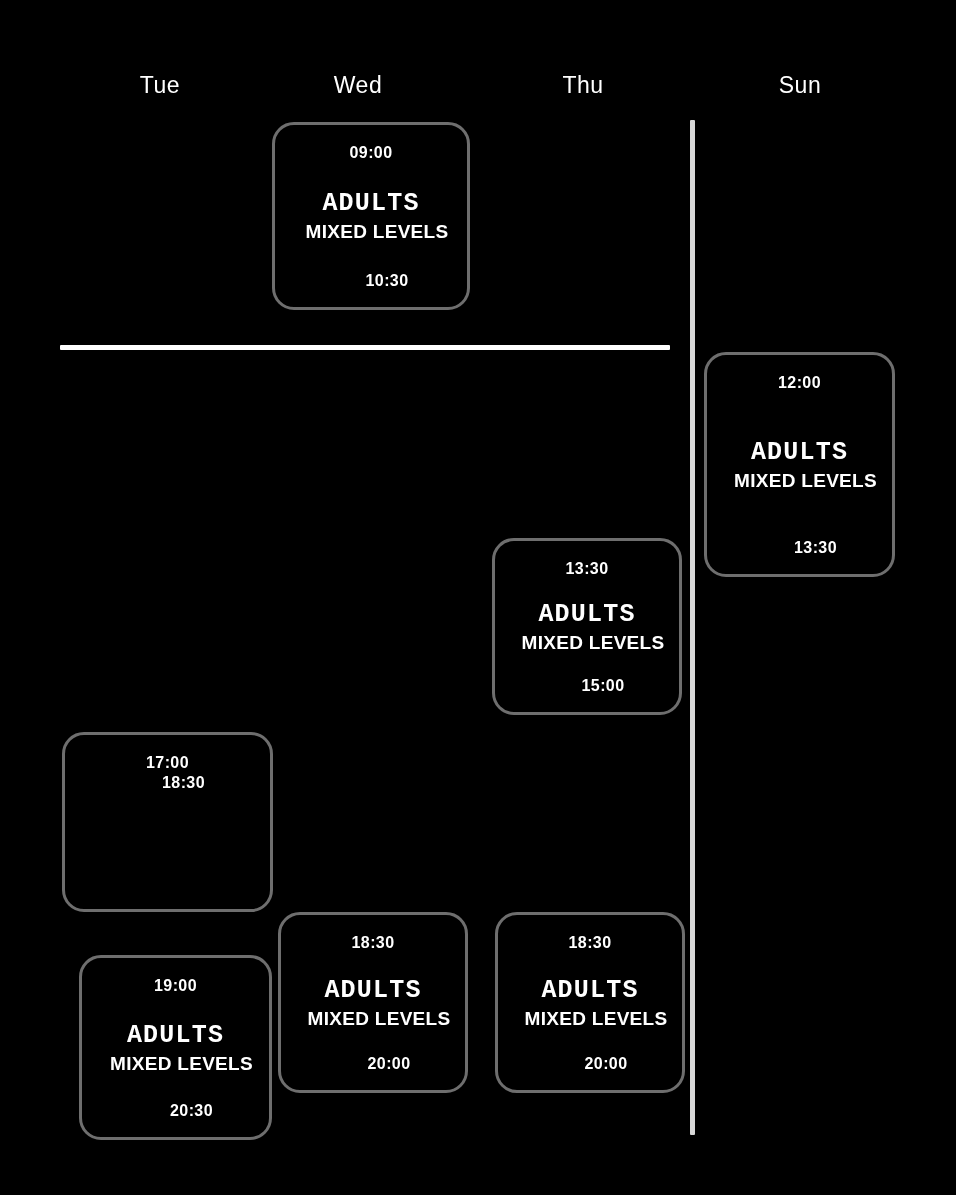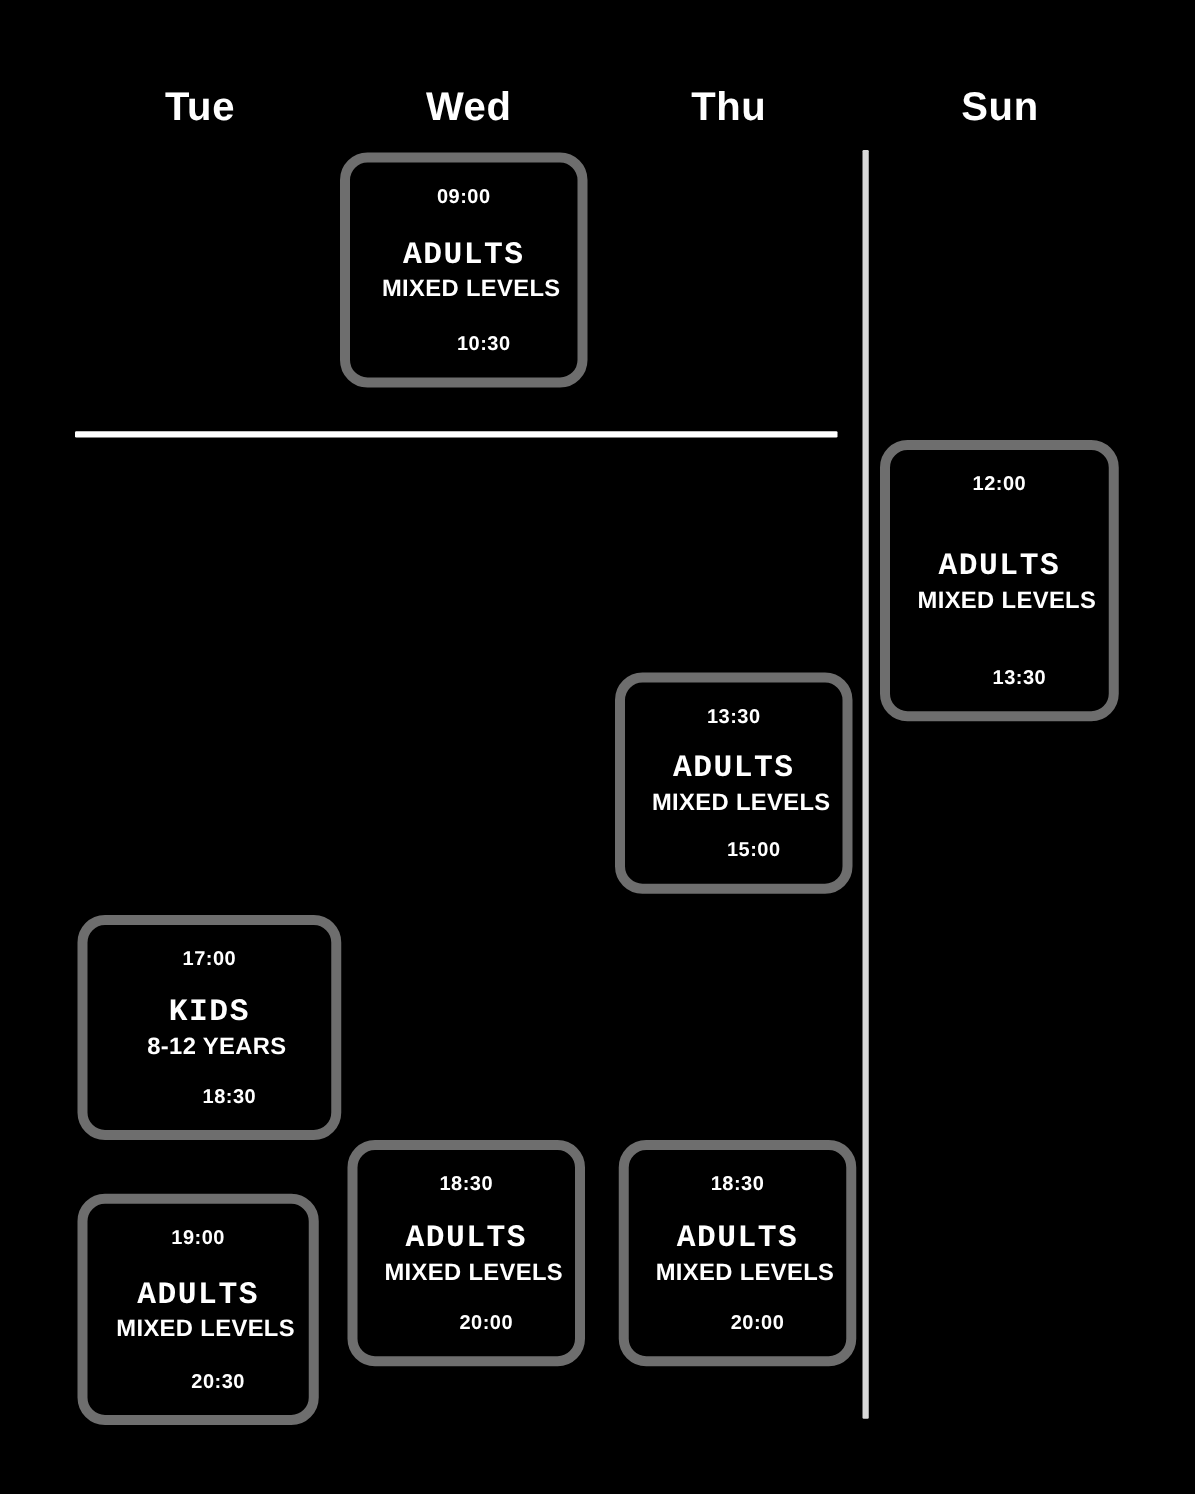--- a/index.html
+++ b/index.html
@@ -20,22 +20,22 @@
     overflow: hidden;
   }
 
   
   .day-header {
     position: absolute;
     top: 68px;
     width: 160px;
     text-align: center;
     color: #ffffff;
-    font-size: 32px;
-    font-weight: bold;
+    font-size: 23px;
+    font-weight: normal;
     letter-spacing: 0.5px;
     line-height: 34px;
     white-space: nowrap;
   }
 
   
   .rule-h {
     position: absolute;
     background: #ffffff;
     height: 5px;
@@ -46,21 +46,21 @@
     background: #d8d8d8;
     width: 5px;
     border-radius: 1px;
   }
 
   
   .session-card {
     position: absolute;
     box-sizing: border-box;
     background: #000000;
-    border: 8px solid #4d7c0f;
+    border: 3px solid #4d7c0f;
     border-radius: 22px;
     display: flex;
     flex-direction: column;
     align-items: center;
     color: #ffffff;
     overflow: hidden;
   }
   .card-time {
     width: 100%;
     text-align: center;
@@ -104,21 +104,21 @@
     padding-left: 12px;
   }
 </style>
 </head>
 <body>
 
 <div id="stage">
 
   <div id="day-headers">
       <div class="day-header" style="left: 80px;">Tue</div>
-      <div class="day-header" style="left: 295px;">Wed</div>
+      <div class="day-header" style="left: 278px;">Wed</div>
       <div class="day-header" style="left: 503px;">Thu</div>
       <div class="day-header" style="left: 720px;">Sun</div>
     </div>
 
   <div class="rule-h" id="rule-horizontal" style="left: 60px; top: 345px; width: 610px;"></div>
   <div class="rule-v" id="rule-vertical" style="left: 690px; top: 120px; height: 1015px;"></div>
 
   <div id="session-cards">
       <div class="session-card" style="left: 272px; top: 122px; width: 198px; height: 188px; border-color: rgb(110, 110, 110);">
         <div class="card-time start">09:00</div>
@@ -139,27 +139,23 @@
       <div class="session-card" style="left: 492px; top: 538px; width: 190px; height: 177px; border-color: rgb(110, 110, 110);">
         <div class="card-time start">13:30</div>
         <div class="card-body">
           <div class="card-title">ADULTS</div>
           <div class="card-subtitle">MIXED LEVELS</div>
         </div>
         <div class="card-time end">15:00</div>
       </div>
       <div class="session-card" style="left: 62px; top: 732px; width: 211px; height: 180px; border-color: rgb(110, 110, 110);">
         <div class="card-time start">17:00</div>
-        <div class="card-body">
-          <div class="card-title">KIDS</div>
-          <div class="card-subtitle">8-12 YEARS</div>
-        </div>
         <div class="card-time end">18:30</div>
       </div>
-      <div class="session-card" style="left: 62px; top: 955px; width: 193px; height: 185px; border-color: rgb(110, 110, 110); justify-content: space-between;">
+      <div class="session-card" style="left: 79px; top: 955px; width: 193px; height: 185px; border-color: rgb(110, 110, 110); justify-content: space-between;">
         <div class="card-time start">19:00</div>
         <div class="card-body">
           <div class="card-title">ADULTS</div>
           <div class="card-subtitle">MIXED LEVELS</div>
         </div>
         <div class="card-time end">20:30</div>
       </div>
       <div class="session-card" style="left: 278px; top: 912px; width: 190px; height: 181px; border-color: rgb(110, 110, 110);">
         <div class="card-time start">18:30</div>
         <div class="card-body">

